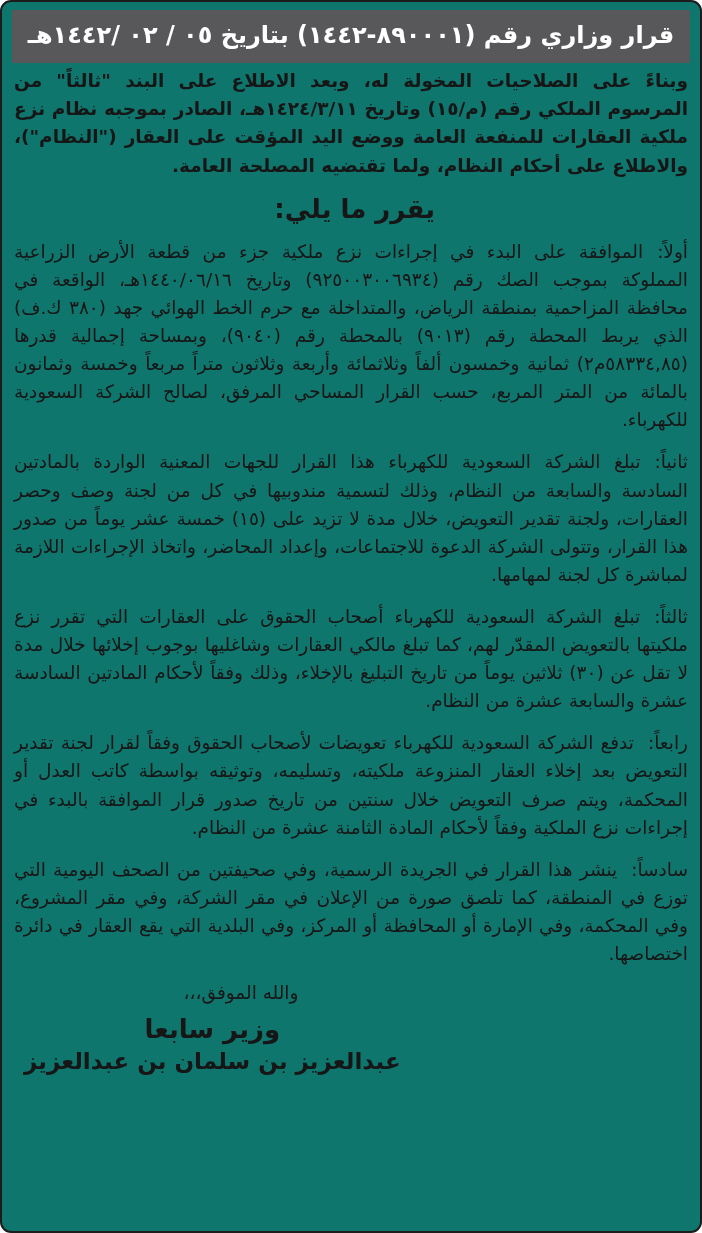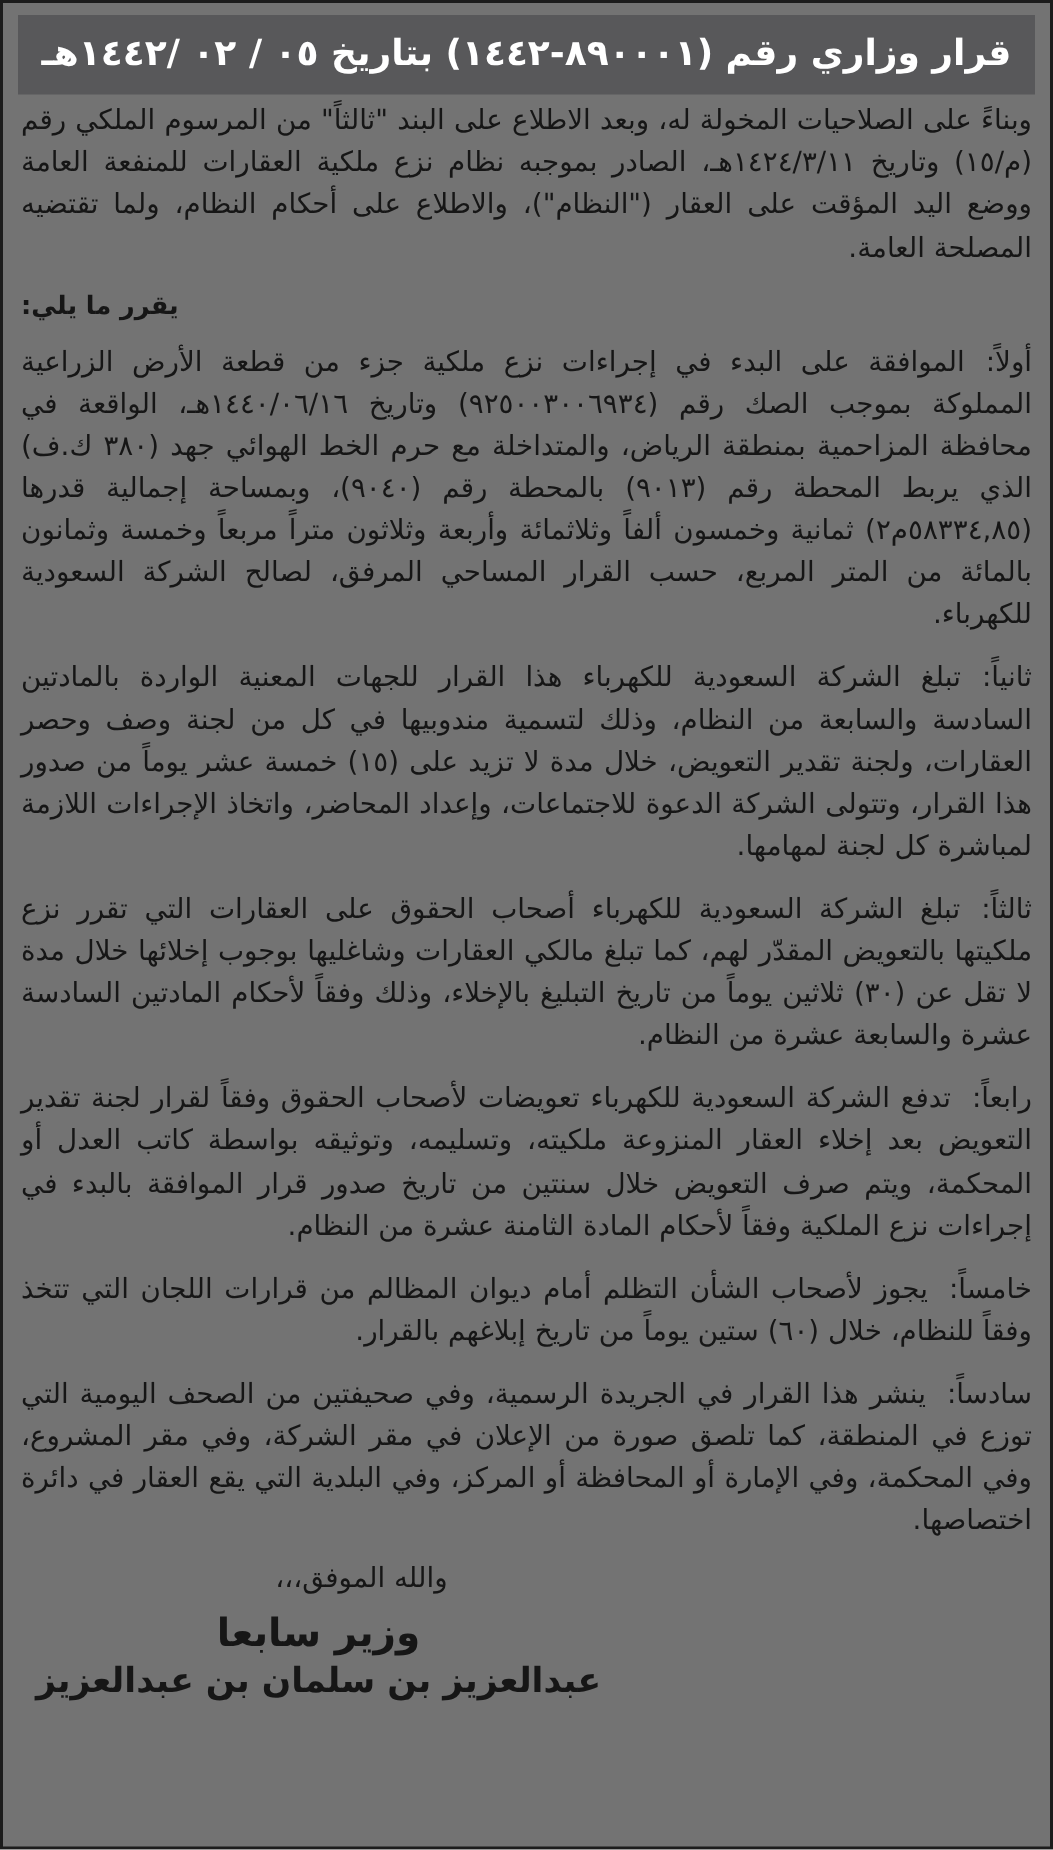--- a/index.html
+++ b/index.html
@@ -41,27 +41,27 @@
     text-align: right;
   }
   p.para {
     margin: 0 2px 14px 2px;
     font-size: 18.5px;
     line-height: 1.52;
     text-align: justify;
     text-justify: inter-word;
   }
   p.intro {
-    font-weight: normal;
+    font-weight: bold;
   }
   .decree-line {
     margin: 2px 255px 14px 2px;
-    font-size: 17px;
+    font-size: 26px;
     font-weight: bold;
-    text-align: left;
+    text-align: right;
     white-space: nowrap;
   }
   .item-label {
     margin-left: 14px; 
   }
   .closing-line {
     margin: 4px 222px 10px 2px;
     font-size: 18.5px;
     text-align: center;
     white-space: nowrap;
@@ -79,37 +79,36 @@
   .sig-name {
     font-size: 23px;
     font-weight: bold;
     line-height: 1.35;
     white-space: nowrap;
   }
 </style>
 </head>
 <body>
 
-<div class="page" style="background: #737373; border-color: rgb(28, 28, 28); color: rgb(22, 22, 22);">
+<div class="page" style="background: #0f766e; border-color: rgb(28, 28, 28); color: rgb(22, 22, 22); border-radius: 11px;">
 
   <div class="title-bar" style="background: rgb(88, 88, 90); color: rgb(255, 255, 255);">
     <h1>قرار وزاري رقم (٨٩٠٠٠١-١٤٤٢) بتاريخ ٠٥ / ٠٢ /١٤٤٢هـ</h1>
   </div>
 
 
   <p class="para intro">وبناءً على الصلاحيات المخولة له، وبعد الاطلاع على البند "ثالثاً" من المرسوم الملكي رقم (م/١٥) وتاريخ ١٤٢٤/٣/١١هـ، الصادر بموجبه نظام نزع ملكية العقارات للمنفعة العامة ووضع اليد المؤقت على العقار ("النظام")، والاطلاع على أحكام النظام، ولما تقتضيه المصلحة العامة.</p>
 
   <p class="decree-line">يقرر ما يلي:</p>
 
   <div>
     <p class="para"><span class="item-label">أولاً:</span><span>الموافقة على البدء في إجراءات نزع ملكية جزء من قطعة الأرض الزراعية المملوكة بموجب الصك رقم (٩٢٥٠٠٣٠٠٦٩٣٤) وتاريخ ١٤٤٠/٠٦/١٦هـ، الواقعة في محافظة المزاحمية بمنطقة الرياض، والمتداخلة مع حرم الخط الهوائي جهد (٣٨٠ ك.ف) الذي يربط المحطة رقم (٩٠١٣) بالمحطة رقم (٩٠٤٠)، وبمساحة إجمالية قدرها (٥٨٣٣٤,٨٥م٢) ثمانية وخمسون ألفاً وثلاثمائة وأربعة وثلاثون متراً مربعاً وخمسة وثمانون بالمائة من المتر المربع، حسب القرار المساحي المرفق، لصالح الشركة السعودية للكهرباء.</span></p>
     <p class="para"><span class="item-label">ثانياً:</span><span>تبلغ الشركة السعودية للكهرباء هذا القرار للجهات المعنية الواردة بالمادتين السادسة والسابعة من النظام، وذلك لتسمية مندوبيها في كل من لجنة وصف وحصر العقارات، ولجنة تقدير التعويض، خلال مدة لا تزيد على (١٥) خمسة عشر يوماً من صدور هذا القرار، وتتولى الشركة الدعوة للاجتماعات، وإعداد المحاضر، واتخاذ الإجراءات اللازمة لمباشرة كل لجنة لمهامها.</span></p>
     <p class="para"><span class="item-label">ثالثاً:</span><span>تبلغ الشركة السعودية للكهرباء أصحاب الحقوق على العقارات التي تقرر نزع ملكيتها بالتعويض المقدّر لهم، كما تبلغ مالكي العقارات وشاغليها بوجوب إخلائها خلال مدة لا تقل عن (٣٠) ثلاثين يوماً من تاريخ التبليغ بالإخلاء، وذلك وفقاً لأحكام المادتين السادسة عشرة والسابعة عشرة من النظام.</span></p>
     <p class="para"><span class="item-label">رابعاً:</span><span>تدفع الشركة السعودية للكهرباء تعويضات لأصحاب الحقوق وفقاً لقرار لجنة تقدير التعويض بعد إخلاء العقار المنزوعة ملكيته، وتسليمه، وتوثيقه بواسطة كاتب العدل أو المحكمة، ويتم صرف التعويض خلال سنتين من تاريخ صدور قرار الموافقة بالبدء في إجراءات نزع الملكية وفقاً لأحكام المادة الثامنة عشرة من النظام.</span></p>
-    <p class="para"><span class="item-label">خامساً:</span><span>يجوز لأصحاب الشأن التظلم أمام ديوان المظالم من قرارات اللجان التي تتخذ وفقاً للنظام، خلال (٦٠) ستين يوماً من تاريخ إبلاغهم بالقرار.</span></p>
     <p class="para"><span class="item-label">سادساً:</span><span>ينشر هذا القرار في الجريدة الرسمية، وفي صحيفتين من الصحف اليومية التي توزع في المنطقة، كما تلصق صورة من الإعلان في مقر الشركة، وفي مقر المشروع، وفي المحكمة، وفي الإمارة أو المحافظة أو المركز، وفي البلدية التي يقع العقار في دائرة اختصاصها.</span></p>
   </div>
 
   <p class="closing-line">والله الموفق،،،</p>
 
   <div class="signature">
     <div class="sig-title">وزير سابعا</div>
     <div class="sig-name">عبدالعزيز بن سلمان بن عبدالعزيز</div>
   </div>
 

